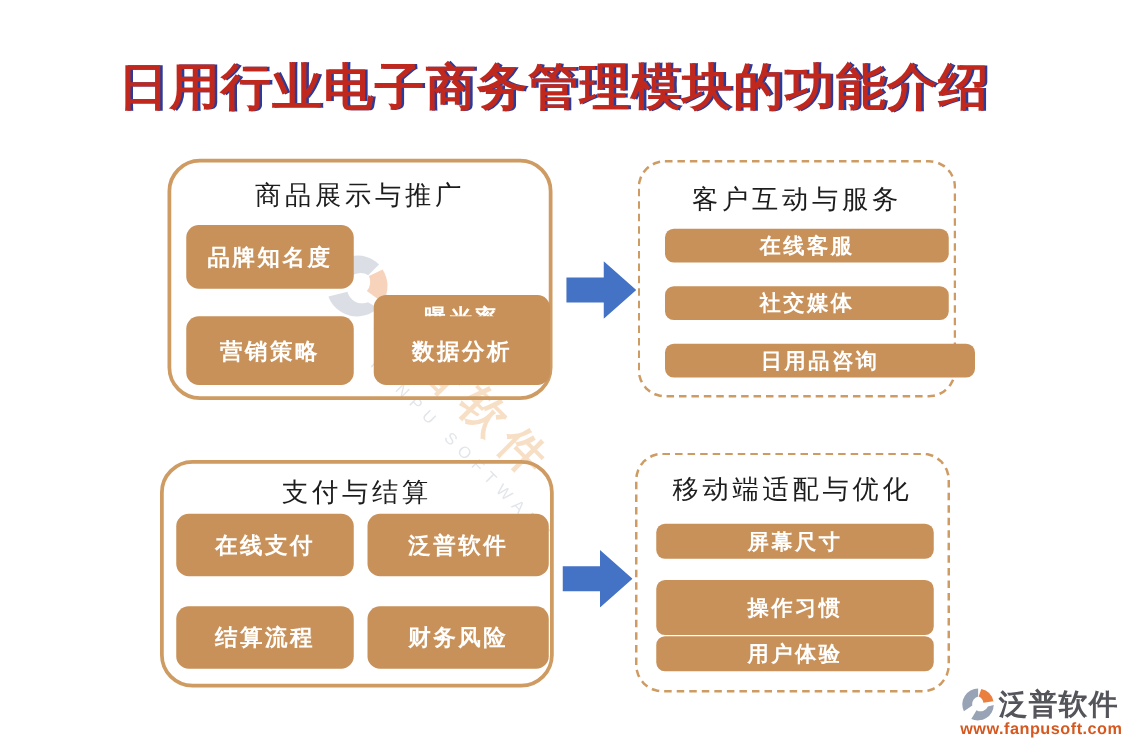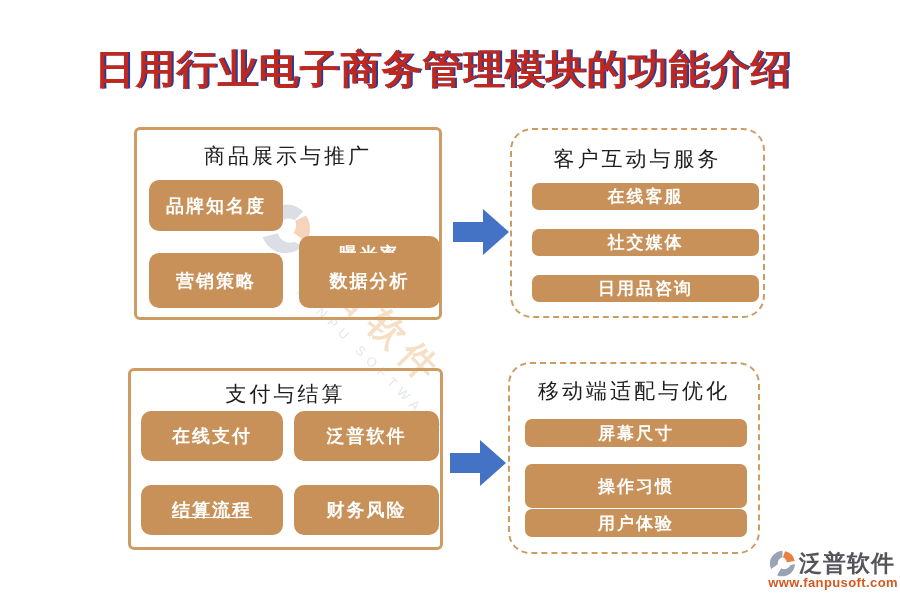--- a/index.html
+++ b/index.html
@@ -9,21 +9,21 @@
   html,body{margin:0;padding:0;background:#fff;}
   .canvas{
     position:relative;width:900px;height:600px;background:#ffffff;overflow:hidden;
     font-family:"DejaVu Serif","Liberation Serif",serif;
   }
   .main-title{
     position:absolute;top:42px;left:0;width:886px;text-align:center;
     font-size:40px;font-weight:bold;color:var(--title-red);
     text-shadow:2px 0 0 var(--title-shadow);letter-spacing:1px;white-space:nowrap;
   }
-  .box{position:absolute;border:3px solid var(--tan-border);border-radius:6px;background:transparent;box-sizing:border-box;}
+  .box{position:absolute;border:3px solid var(--tan-border);border-radius:26px;background:transparent;box-sizing:border-box;}
   .box.dashed{border-style:dashed;border-width:2px;border-radius:22px;}
   .box-title{
     position:absolute;left:0;width:100%;text-align:center;
     font-size:21px;color:#1d1d1d;letter-spacing:3px;white-space:nowrap;
   }
   .pill{
     position:absolute;background:var(--tan);border-radius:10px;color:#fff;
     font-weight:bold;display:flex;align-items:center;justify-content:center;
     font-size:18px;letter-spacing:2px;white-space:nowrap;box-sizing:border-box;
   }
@@ -85,28 +85,28 @@
   </div>
 
   <svg class="arrow" style="left:453px;top:209px;" viewBox="0 0 56 46">
     <polygon points="0,13 30,13 30,0 56,23 30,46 30,33 0,33" fill="#4472C4"></polygon>
   </svg>
 
   <div class="box dashed" style="left:510px;top:128px;width:255px;height:190px;">
     <div class="box-title" style="top:15px;">客户互动与服务</div>
     <div class="pill slim" style="left:20px;top:53px;width:227px;height:27px;">在线客服</div>
     <div class="pill slim" style="left:20px;top:99px;width:227px;height:27px;">社交媒体</div>
-    <div class="pill slim" style="left:20px;top:145px;width:227px;height:27px;">日用品咨询</div>
+    <div class="pill slim" style="left:20px;top:145px;width:248px;height:27px;">日用品咨询</div>
   </div>
 
   <div class="box" style="left:128px;top:368px;width:315px;height:182px;">
     <div class="box-title" style="top:9px;">支付与结算</div>
     <div class="pill" style="left:10px;top:40px;width:142px;height:50px;">在线支付</div>
     <div class="pill" style="left:163px;top:40px;width:145px;height:50px;">泛普软件</div>
-    <div class="pill" style="left:10px;top:114px;width:142px;height:50px;text-decoration:underline;">结算流程</div>
+    <div class="pill" style="left:10px;top:114px;width:142px;height:50px;">结算流程</div>
     <div class="pill" style="left:163px;top:114px;width:145px;height:50px;">财务风险</div>
   </div>
 
   <svg class="arrow" style="left:450px;top:440px;" viewBox="0 0 56 46">
     <polygon points="0,13 30,13 30,0 56,23 30,46 30,33 0,33" fill="#4472C4"></polygon>
   </svg>
 
   <div class="box dashed" style="left:508px;top:362px;width:252px;height:192px;">
     <div class="box-title" style="top:13px;">移动端适配与优化</div>
     <div class="pill slim" style="left:15px;top:55px;width:222px;height:28px;">屏幕尺寸</div>

